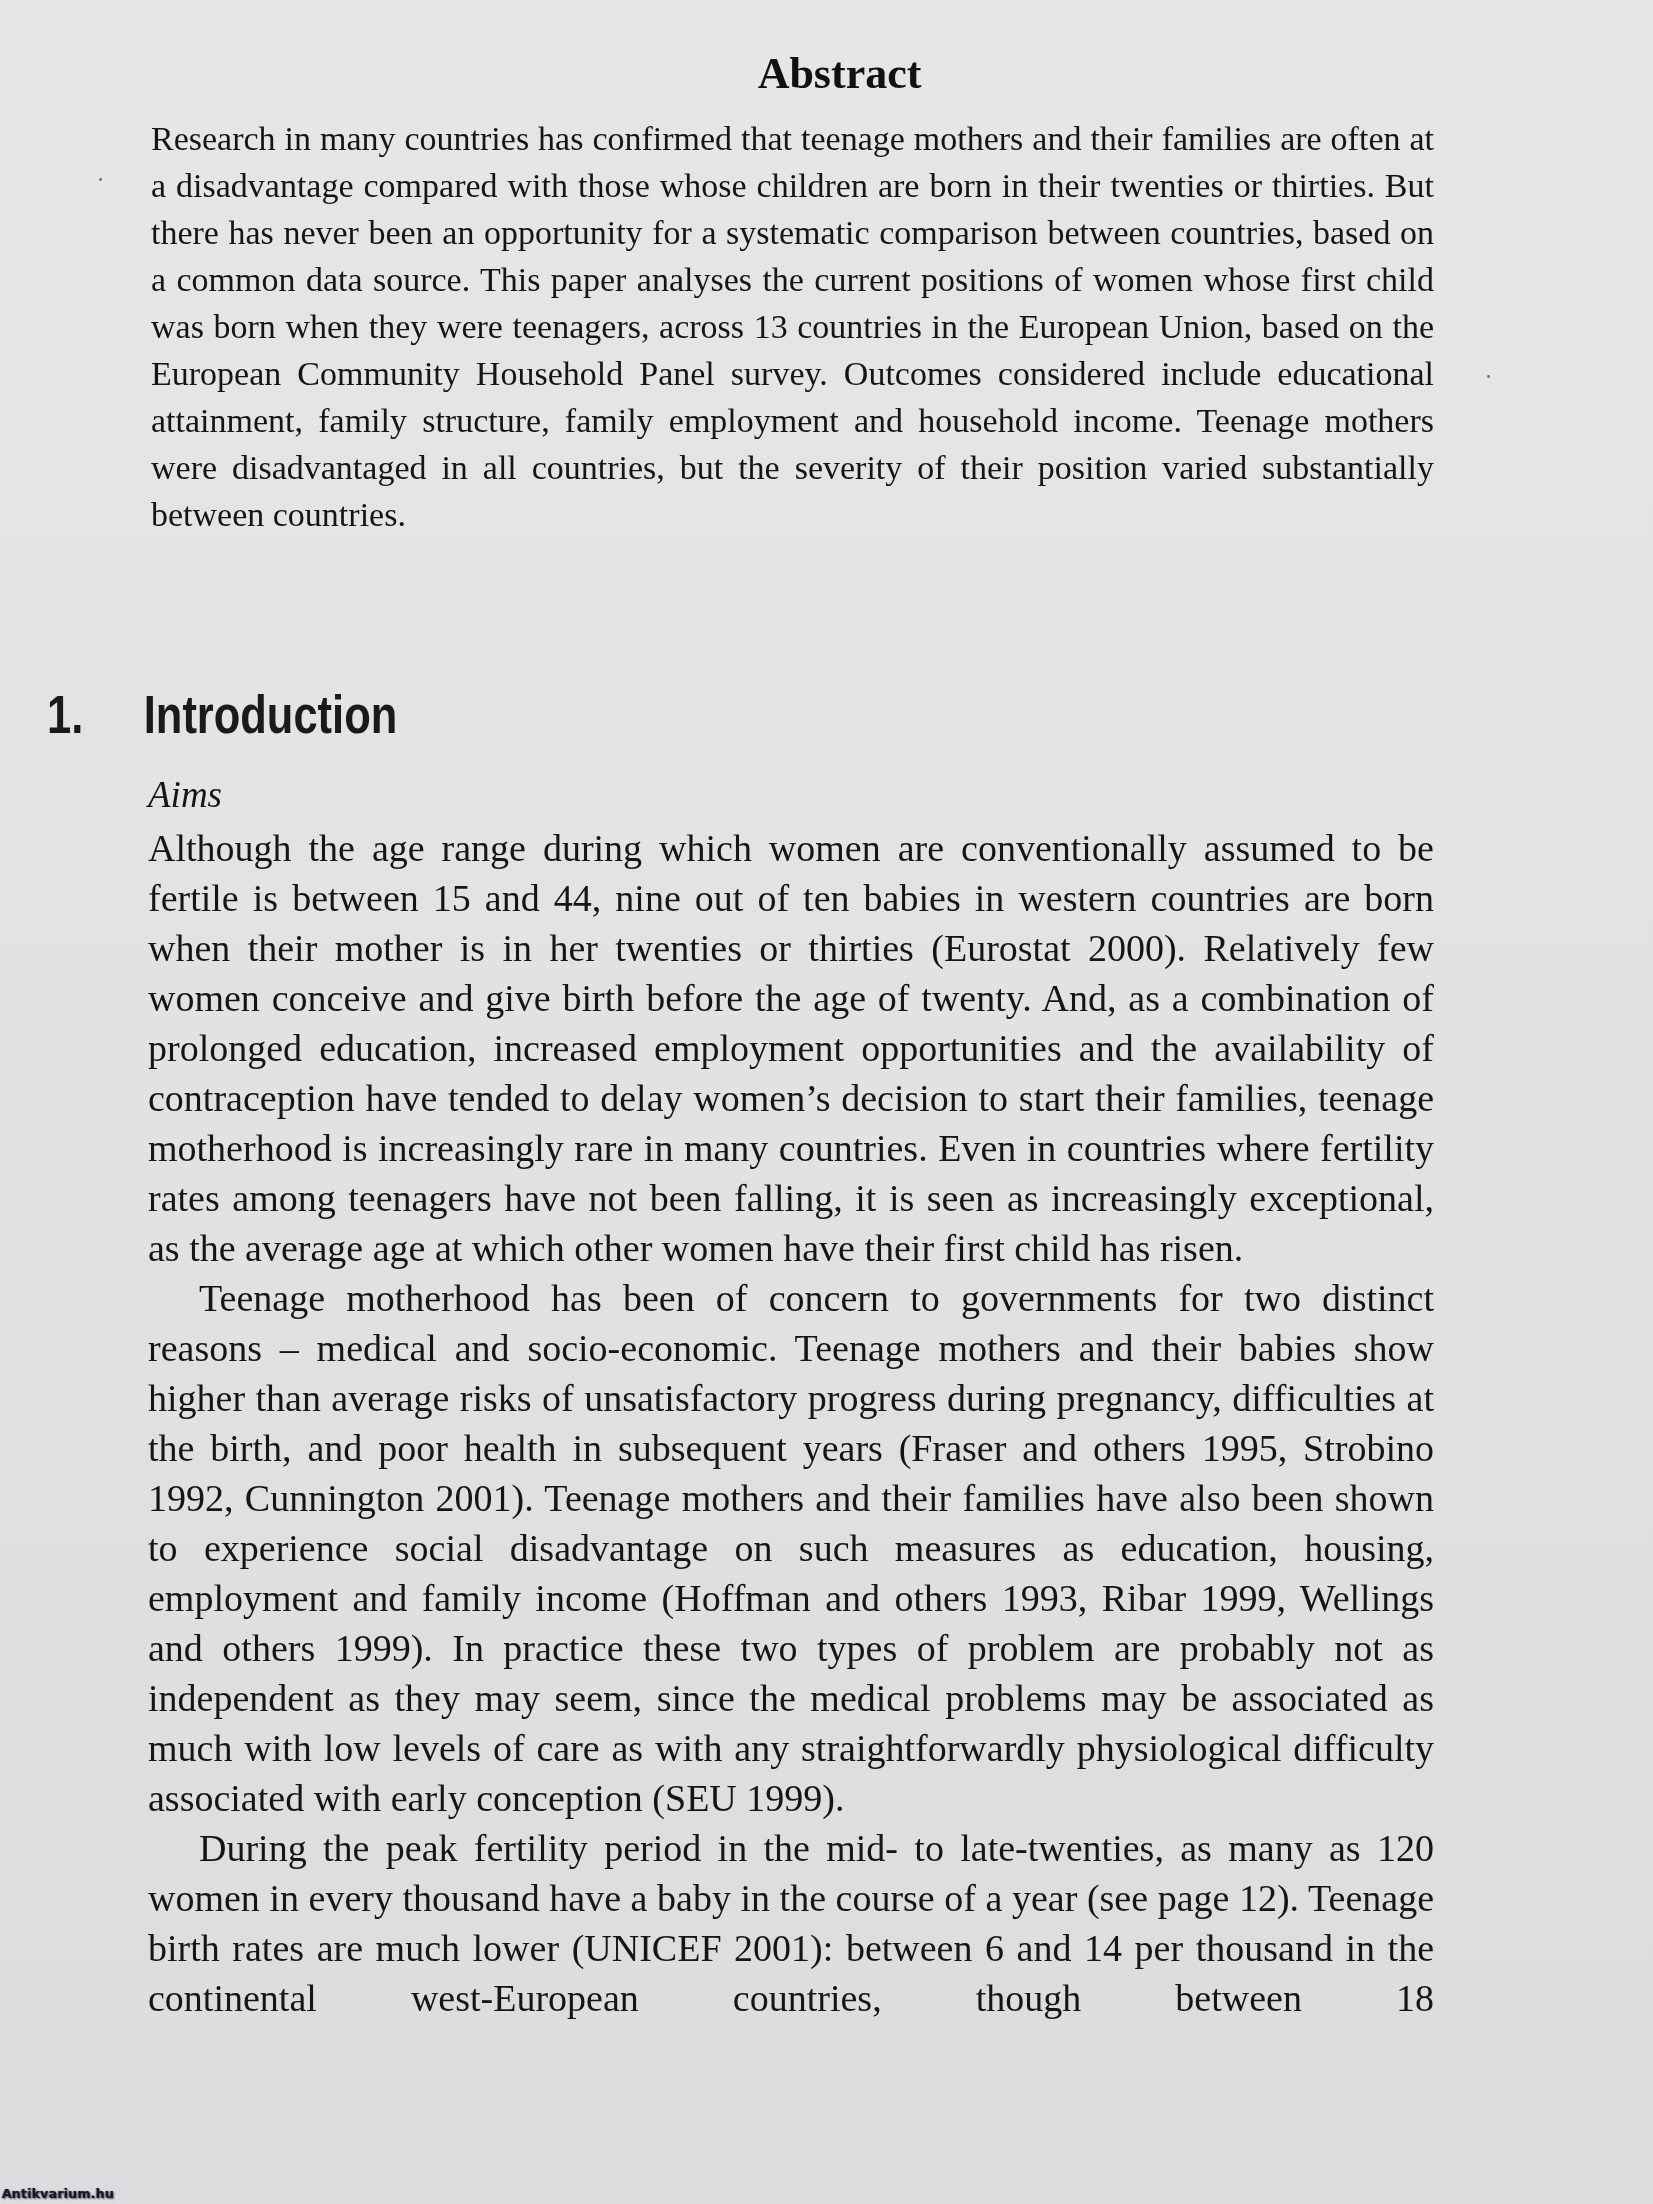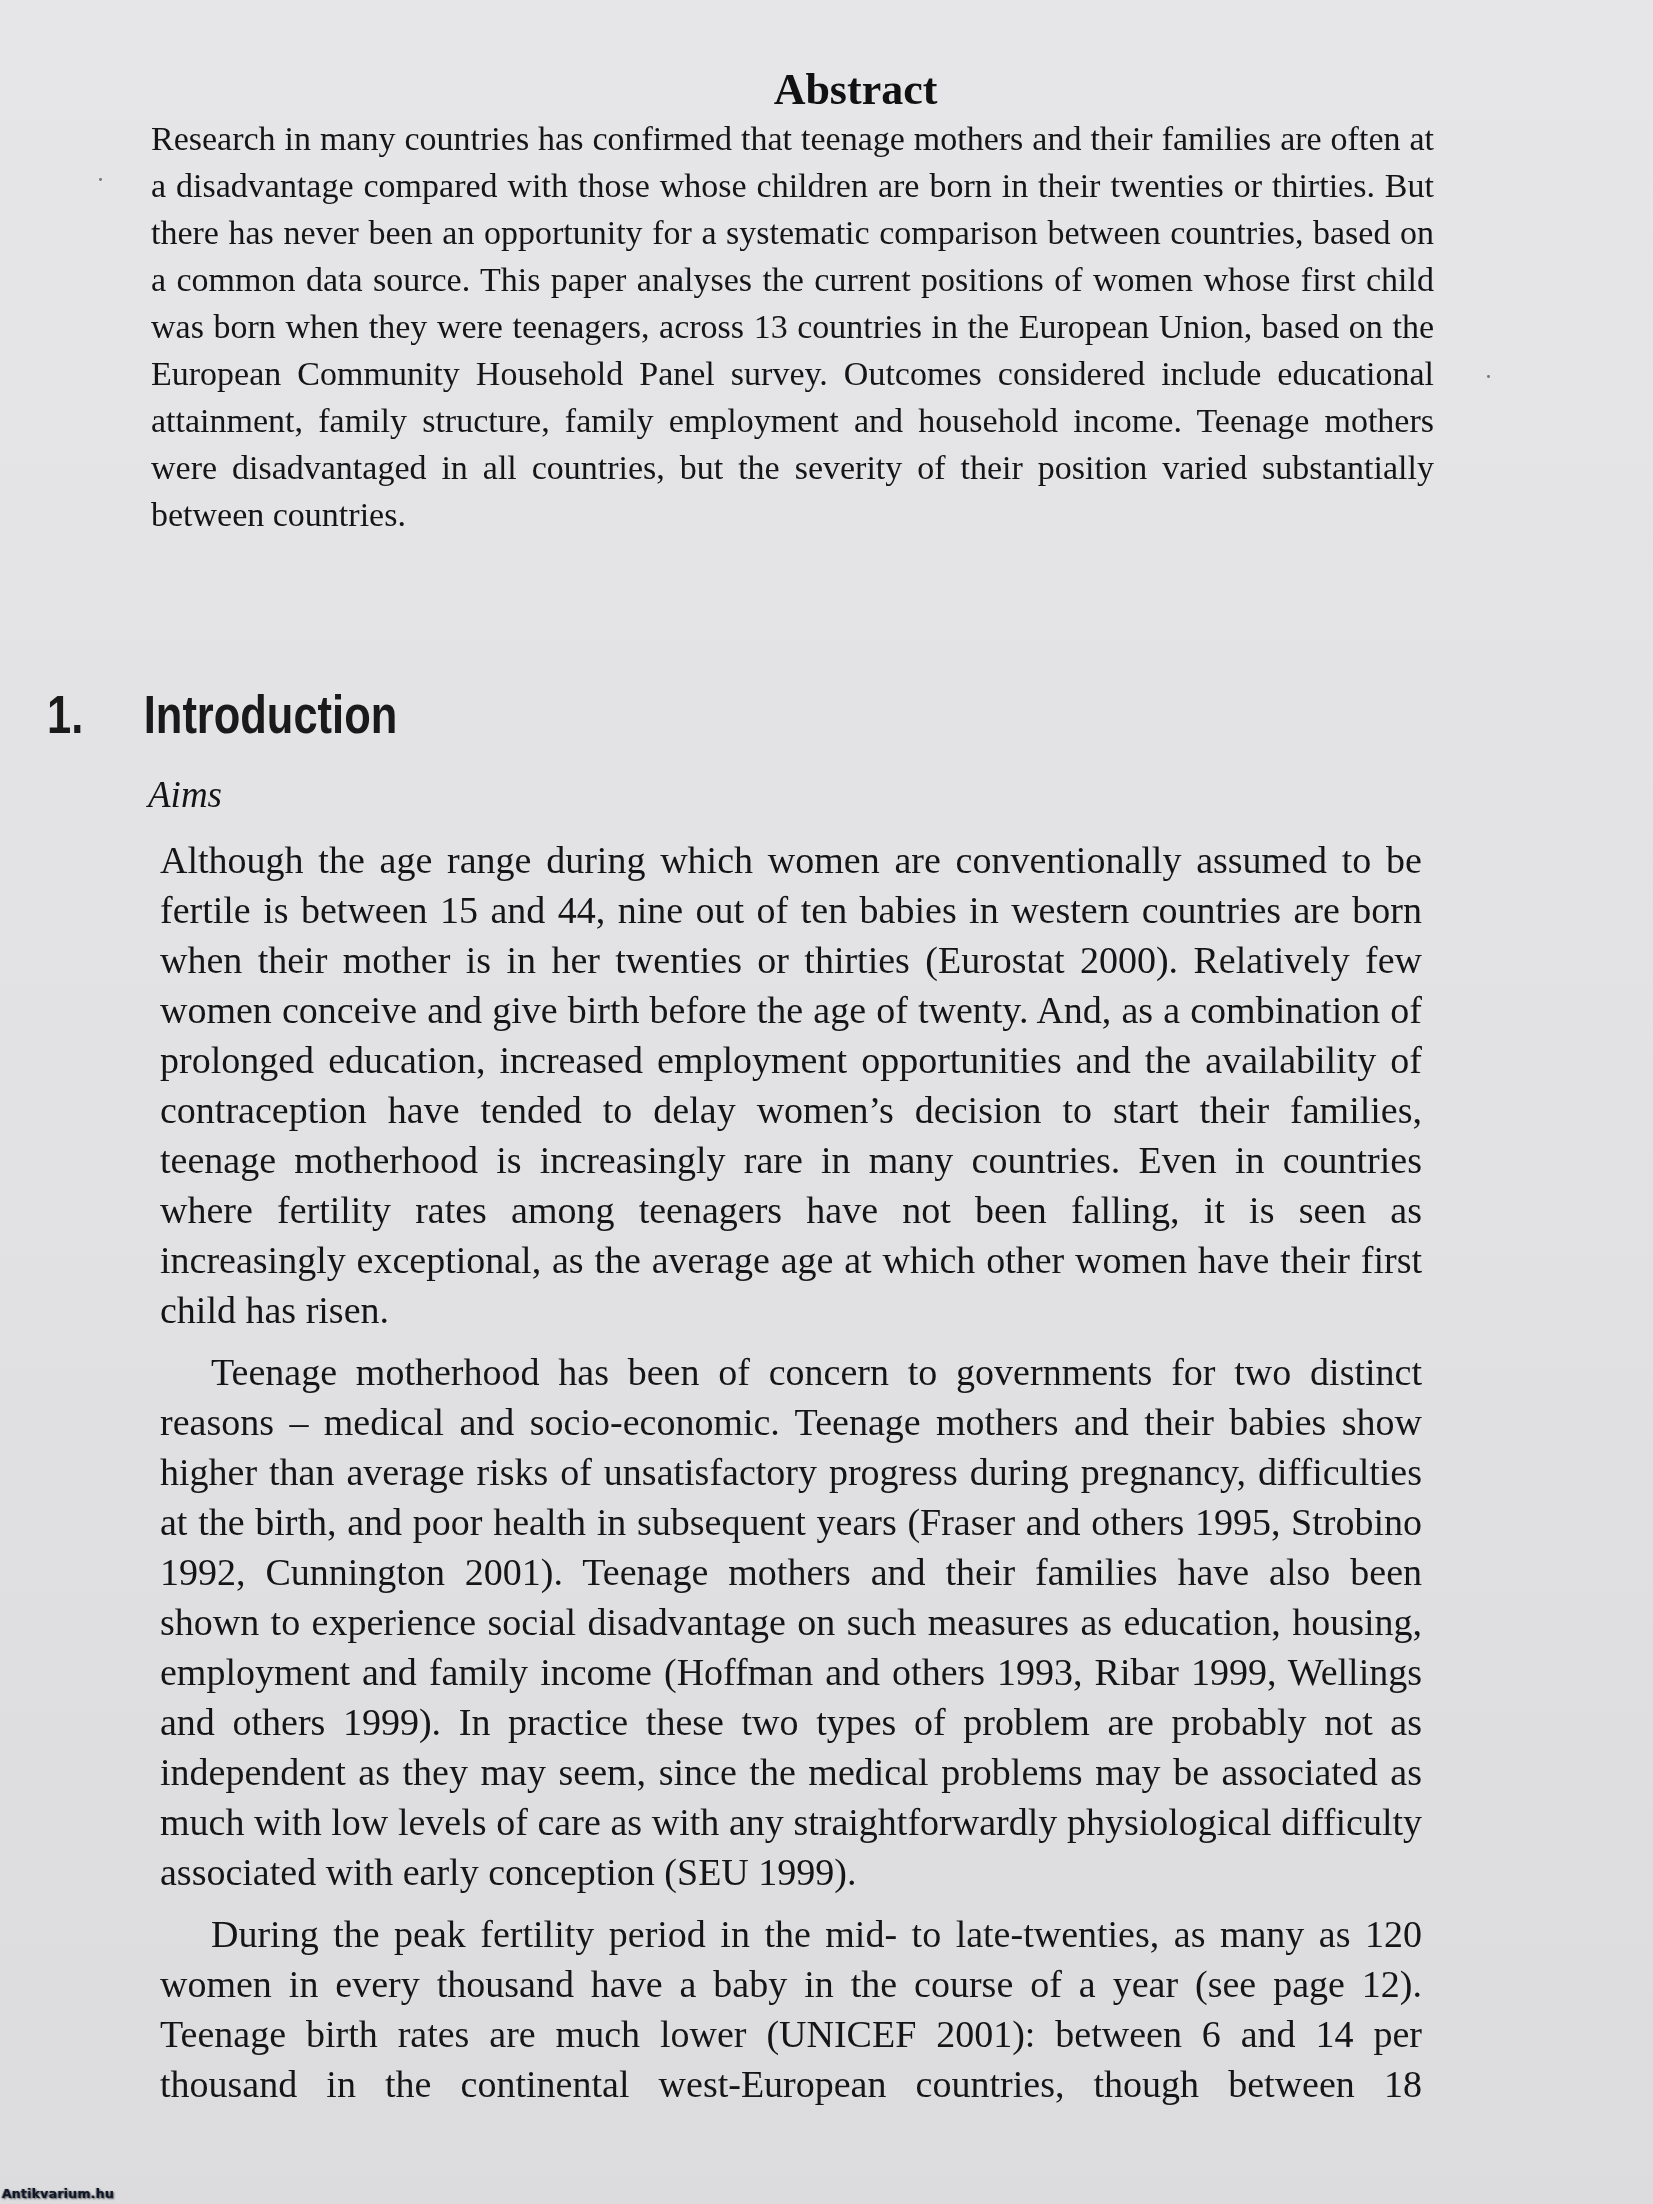--- a/index.html
+++ b/index.html
@@ -76,21 +76,21 @@
     position: absolute;
     left: 148px;
     width: 1286px;
     top: 823px;
     font-family: "Liberation Serif", serif;
     font-size: 38px;
     line-height: 50px;
     color: #151515;
   }
   .body-text p {
-    margin: 12px;
+    margin: 0;
     text-align: justify;
   }
   .body-text p.indent {
     text-indent: 51px;
   }
   .watermark {
     position: absolute;
     left: 1.9px;
     bottom: 3.9px;
     font-family: "DejaVu Sans", sans-serif;
@@ -109,21 +109,21 @@
   }
 </style>
 </head>
 <body>
 
 <div class="page">
 
   <div class="margin-mark" style="left:99px; top:178px;"></div>
   <div class="margin-mark" style="left:1487px; top:375px;"></div>
 
-  <h1 class="abstract-title" style="margin:16px;padding-left:44px;">Abstract</h1>
+  <h1 class="abstract-title" style="margin:0;padding-left:44px;">Abstract</h1>
 
   <p class="abstract-body" style="margin:0;">Research in many countries has confirmed that teenage mothers and their families are often at a disadvantage compared with those whose children are born in their twenties or thirties. But there has never been an opportunity for a systematic comparison between countries, based on a common data source. This paper analyses the current positions of women whose first child was born when they were teenagers, across 13 countries in the European Union, based on the European Community Household Panel survey. Outcomes considered include educational attainment, family structure, family employment and household income. Teenage mothers were disadvantaged in all countries, but the severity of their position varied substantially between countries.</p>
 
   <h2 class="section-heading" style="margin:0;">
     <span class="section-number">1.</span><span>Introduction</span>
   </h2>
 
   <h3 class="subheading" style="margin:0; font-weight:normal;">Aims</h3>
 
   <div class="body-text">

